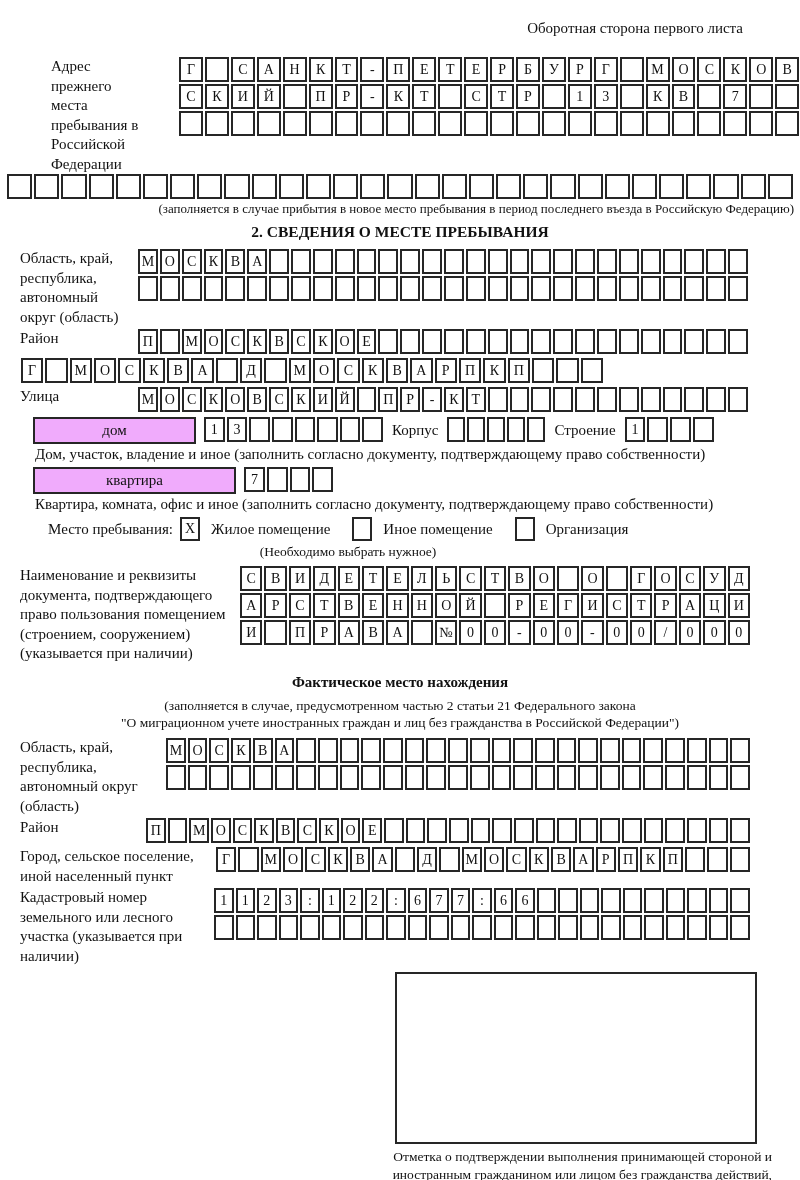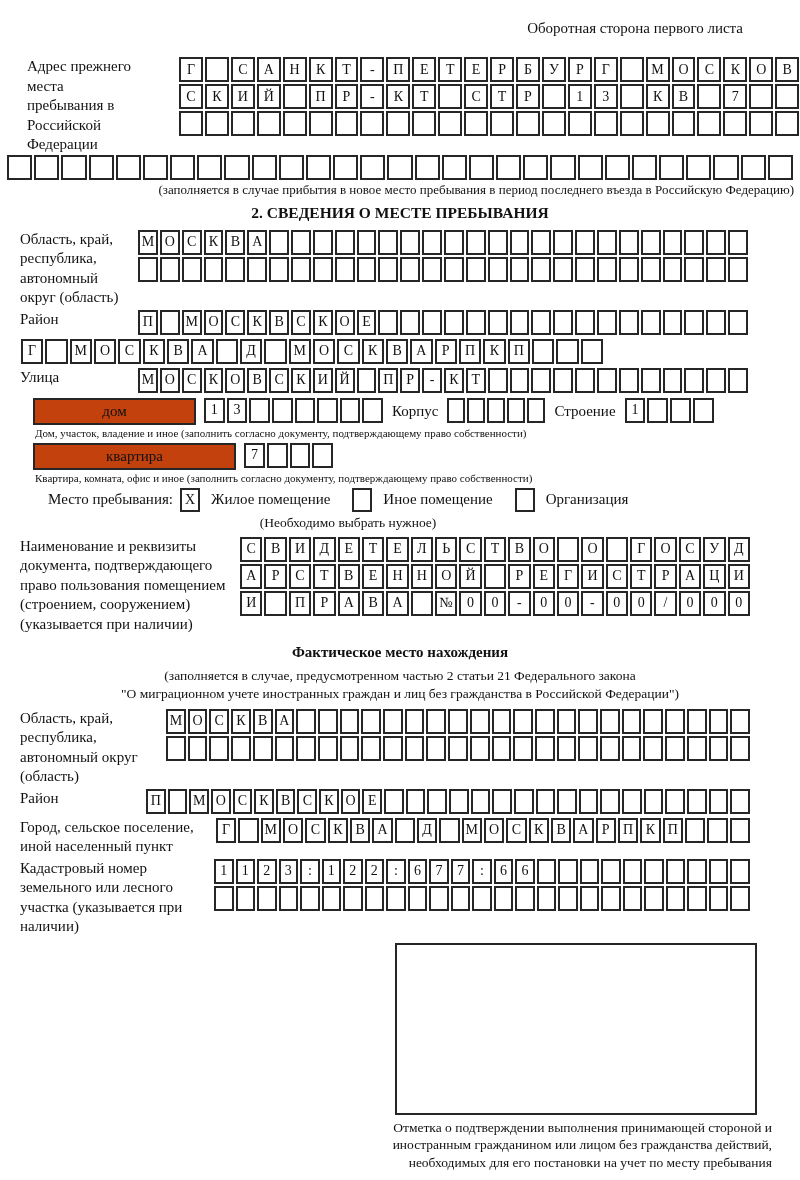--- a/index.html
+++ b/index.html
@@ -3,21 +3,21 @@
 <meta charset="utf-8">
 <style>
   html,body{margin:0;padding:0;background:#ffffff;}
   .page{
     width:800px;height:1180px;overflow:hidden;position:relative;
     background:#ffffff;color:#111;
     font-family:"Liberation Serif","DejaVu Serif",serif;
     border-radius:20px;
   }
   .header-note{text-align:right;padding:20px 57px 0 0;font-size:15px;}
-  .prev-top{display:flex;padding-left:27px;margin-top:20px;gap:32px;}
+  .prev-top{display:flex;padding-left:51px;margin-top:20px;gap:32px;}
   .flabel{font-size:15px;line-height:1.3;padding-right:6px;box-sizing:border-box;}
   .w135{width:135px;}
   .w117{width:117px;}
   .w145{width:145px;}
   .w219{width:219px;}
   .w125{width:125px;}
   .w195{width:195px;}
   .w193{width:193px;}
   .col{display:flex;flex-direction:column;}
   .boxrow{display:flex;margin-bottom:2px;}
@@ -34,29 +34,29 @@
   .w536{width:536px;}
   .w512{width:512px;}
   .w538{width:538px;}
   .fullrow{width:788px;margin:0 auto;}
   .note-center{font-size:13px;text-align:right;margin:2px 6px 4px 6px;}
   .sec-title{font-weight:bold;text-align:center;font-size:15.5px;margin:6px 0 8px 0;}
   .frow{display:flex;padding-left:20px;margin-bottom:2px;}
   .house-row{display:flex;align-items:center;padding-left:33px;margin:3px 0 2px 0;}
   .wide-box{
     height:27px;border:2px solid #262626;box-sizing:border-box;
-    display:flex;align-items:center;justify-content:center;font-size:15px;background:#c2410c;
+    display:flex;align-items:center;justify-content:center;font-size:15px;background:#f0abfc;
   }
   .wb160{width:163px;margin-right:7px;}
   .wb200{width:203px;margin-right:7px;}
   .dig8{width:181px;}
   .dig5{width:100px;}
   .dig4{width:91px;}
   .inline-label{font-size:15px;margin:0 8px;white-space:nowrap;}
-  .note-left{font-size:11px;padding-left:35px;margin:2px 0 4px 0;}
+  .note-left{font-size:15px;padding-left:35px;margin:2px 0 4px 0;}
   .stay-row{display:flex;align-items:center;padding-left:48px;font-size:15px;}
   .checkbox{
     width:20px;height:24px;border:2px solid #262626;box-sizing:border-box;
     display:inline-flex;align-items:center;justify-content:center;
     font-size:14px;margin:0 11px 0 7px;background:#fff;
   }
   .gap-big{margin-left:22px;}
   .stay-note{font-size:13.5px;text-align:center;width:520px;margin:3px 0 6px 88px;}
   .actual-title{font-weight:bold;text-align:center;font-size:15px;margin:10px 0 6px 0;}
   .actual-note{font-size:13.5px;text-align:center;line-height:1.32;margin:0 20px;}

